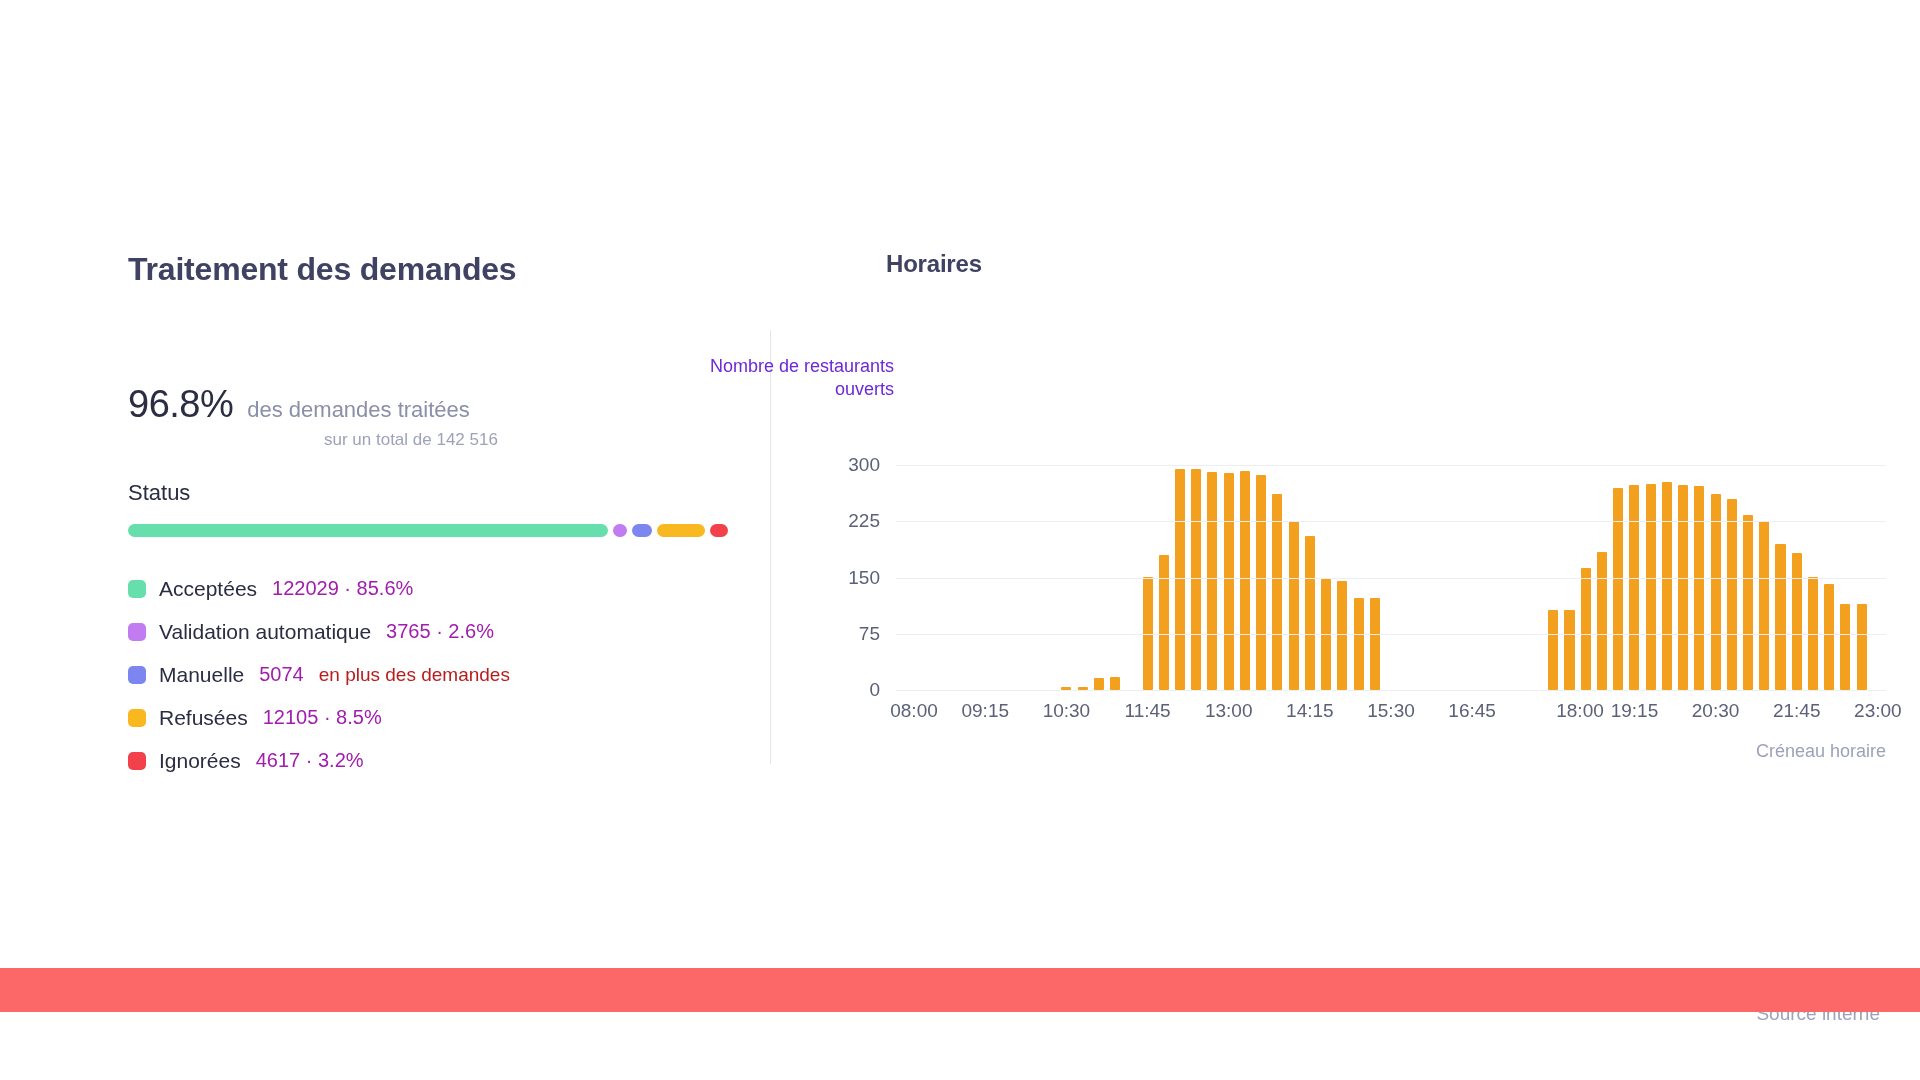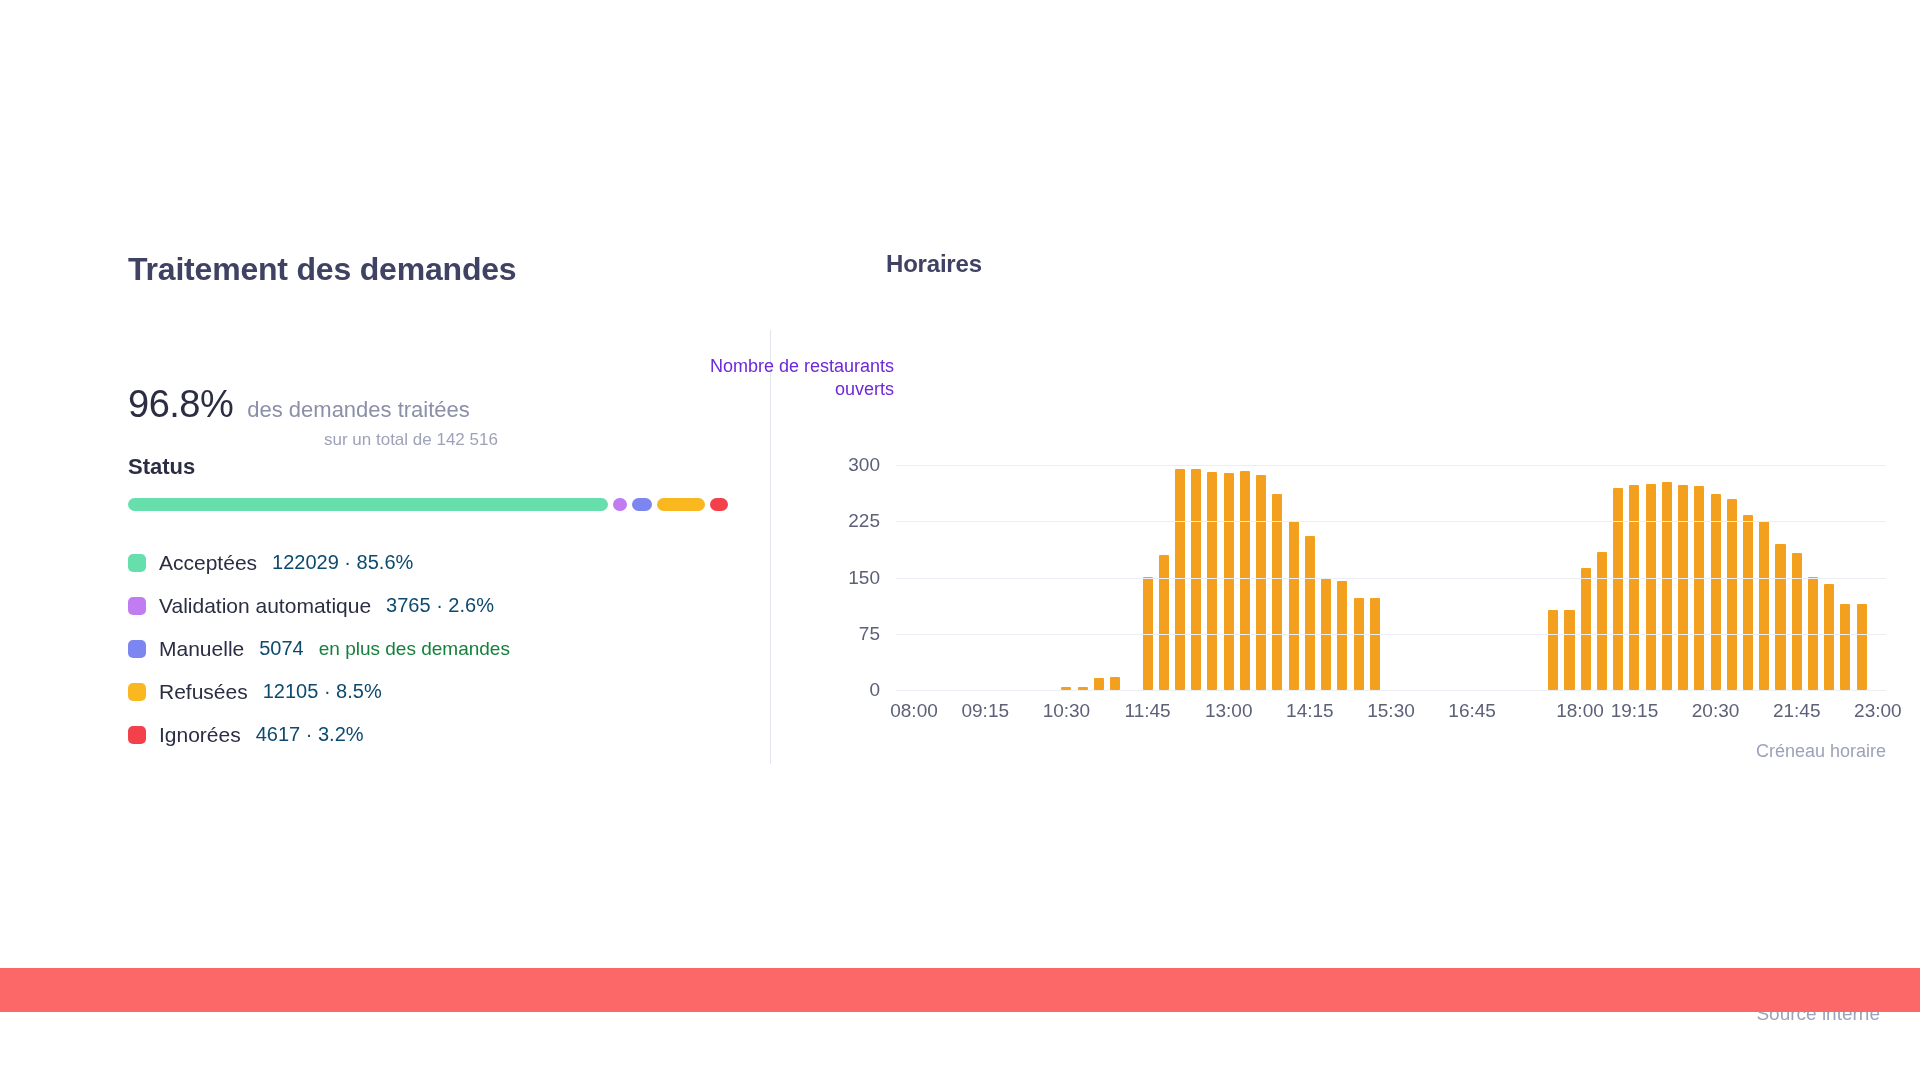--- a/index.html
+++ b/index.html
@@ -59,24 +59,24 @@
 
   .kpi-sub {
     margin-top: 4px;
     font-size: 17px;
     color: #9ea2b8;
     text-align: left;
     padding-left: 196px;
   }
 
   .status-label {
-    margin-top: 4px;
+    margin-top: 30px;
     font-size: 22px;
     color: #2b2d42;
-    font-weight: 700;
+    font-weight: 400;
   }
 
   
   .status-bar {
     margin-top: 18px;
     display: flex;
     align-items: center;
     gap: 5px;
     width: 600px;
     height: 13px;
@@ -105,27 +105,27 @@
     flex: 0 0 auto;
   }
 
   .legend-name {
     font-size: 21px;
     color: #2b2d42;
   }
 
   .legend-stat {
     font-size: 20px;
-    color: #0c4a6e;
+    color: #a21caf;
     margin-left: 2px;
   }
 
   .legend-note {
     font-size: 19px;
-    color: #15803d;
+    color: #b91c1c;
     margin-left: 2px;
   }
 
   
   .divider {
     position: absolute;
     left: 770px;
     top: 330px;
     width: 1px;
     height: 434px;

